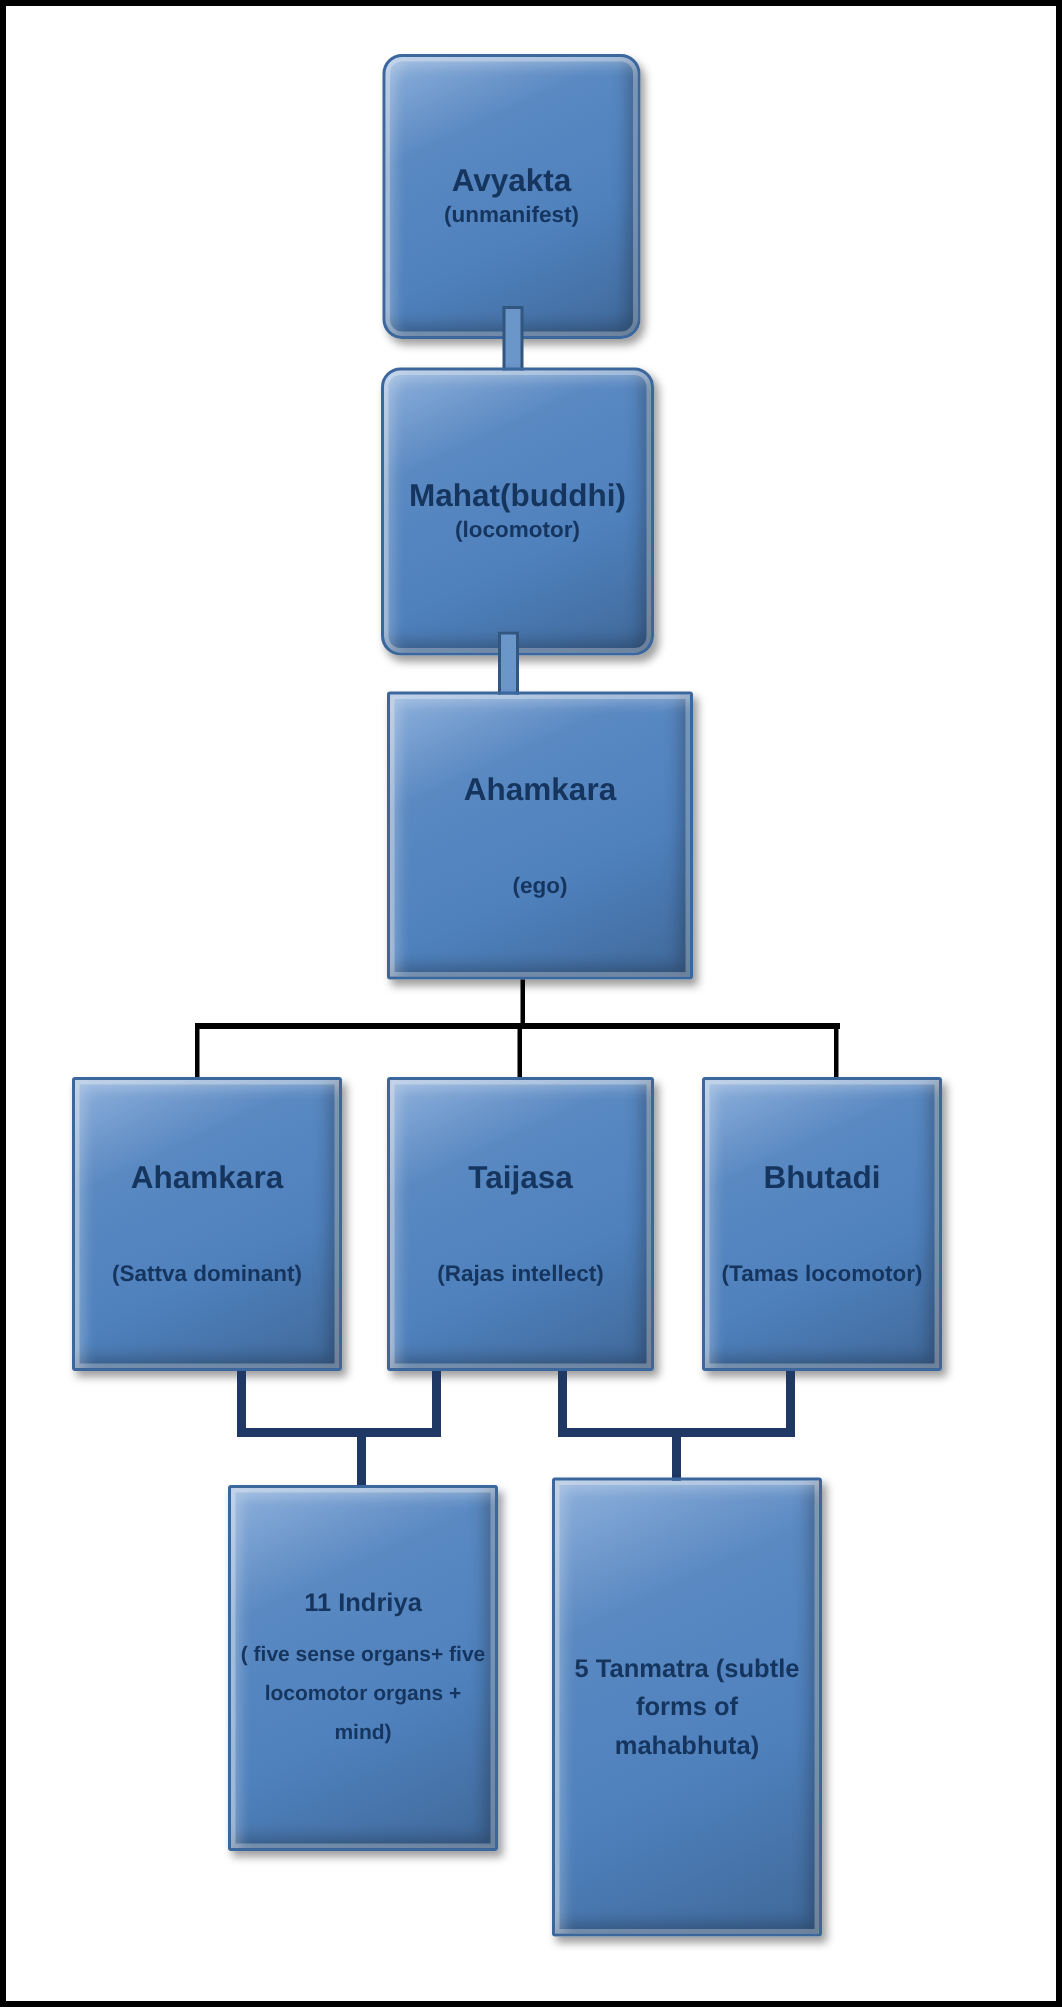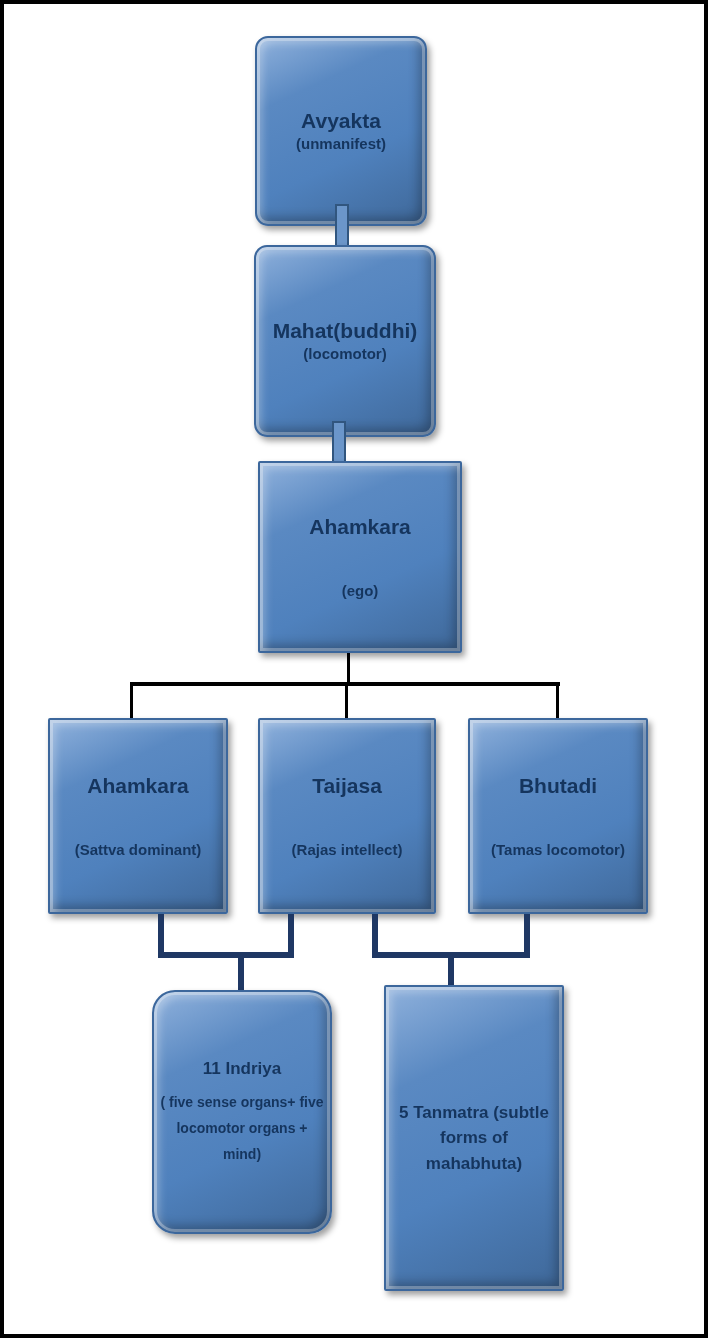--- a/index.html
+++ b/index.html
@@ -34,21 +34,21 @@
       inset 5px 5px 9px rgba(255,255,255,0.32),
       inset -6px -6px 11px rgba(0,0,0,0.28),
       3px 4px 6px rgba(0,0,0,0.38);
     padding: 6px;
     box-sizing: border-box;
   }
   .node-title { font-size: 21px; line-height: 1.25; }
   .node-sub   { font-size: 15px; line-height: 1.25; }
   .gap-sm { gap: 1px; border-radius: 13px; }
   .gap-lg { gap: 42px; }
-  .gap-md { gap: 8px; border-radius: 23px; }
+  .gap-md { gap: 8px; }
   .small-title { font-size: 17px; line-height: 1.5; }
   .small-body  { font-size: 14px; line-height: 1.85; }
   .line { position: absolute; background: #000000; }
   .navy { background: #1f3864; }
   .arrow { position: absolute; }
 </style>
 </head>
 <body>
 
 <div class="canvas">
@@ -85,37 +85,37 @@
   <div class="node gap-lg" style="left:44px; top:714px; width:180px; height:196px;">
     <div class="node-title">Ahamkara</div>
     <div class="node-sub">(Sattva dominant)</div>
   </div>
 
   <div class="node gap-lg" style="left:254px; top:714px; width:178px; height:196px;text-align:center;">
     <div class="node-title">Taijasa</div>
     <div class="node-sub">(Rajas intellect)</div>
   </div>
 
-  <div class="node gap-lg" style="left:464px; top:714px; width:180px; height:196px;">
+  <div class="node gap-lg" style="left:464px; top:714px; width:160px; height:196px;">
     <div class="node-title">Bhutadi</div>
     <div class="node-sub">(Tamas locomotor)</div>
   </div>
 
   <div class="line navy" style="left:154px; top:910px; width:6px;   height:44px;"></div>
   <div class="line navy" style="left:154px; top:948px; width:136px; height:6px;"></div>
   <div class="line navy" style="left:284px; top:910px; width:6px;   height:44px;"></div>
   <div class="line navy" style="left:234px; top:948px; width:6px;   height:40px;"></div>
 
   <div class="line navy" style="left:368px; top:910px; width:6px;   height:44px;"></div>
   <div class="line navy" style="left:368px; top:948px; width:158px; height:6px;"></div>
   <div class="line navy" style="left:520px; top:910px; width:6px;   height:44px;"></div>
   <div class="line navy" style="left:444px; top:948px; width:6px;   height:38px;"></div>
 
   <div class="node gap-md" style="left:148px; top:986px; width:180px; height:244px;">
     <div class="small-title">11 Indriya</div>
     <div class="small-body">( five sense organs+ five locomotor organs + mind)</div>
   </div>
 
-  <div class="node" style="left:364px; top:981px; width:180px; height:306px; gap:12px;margin-left:16px;">
+  <div class="node" style="left:364px; top:981px; width:180px; height:306px; gap:12px;">
     <div class="small-title">5 Tanmatra (subtle forms of mahabhuta)</div>
   </div>
 
 </div>
 
 </body></html>

